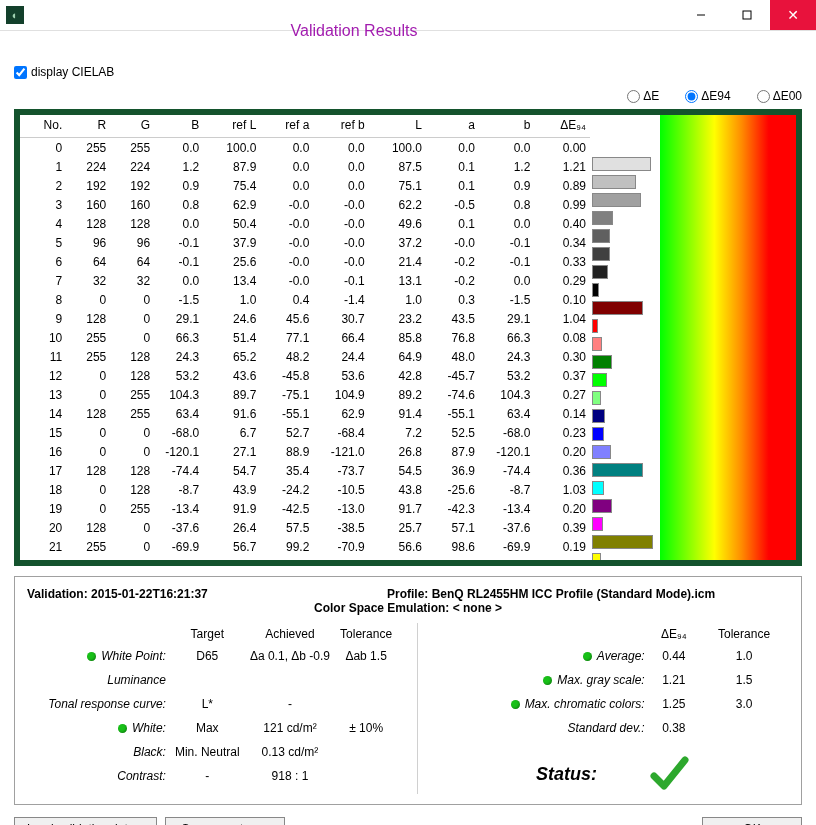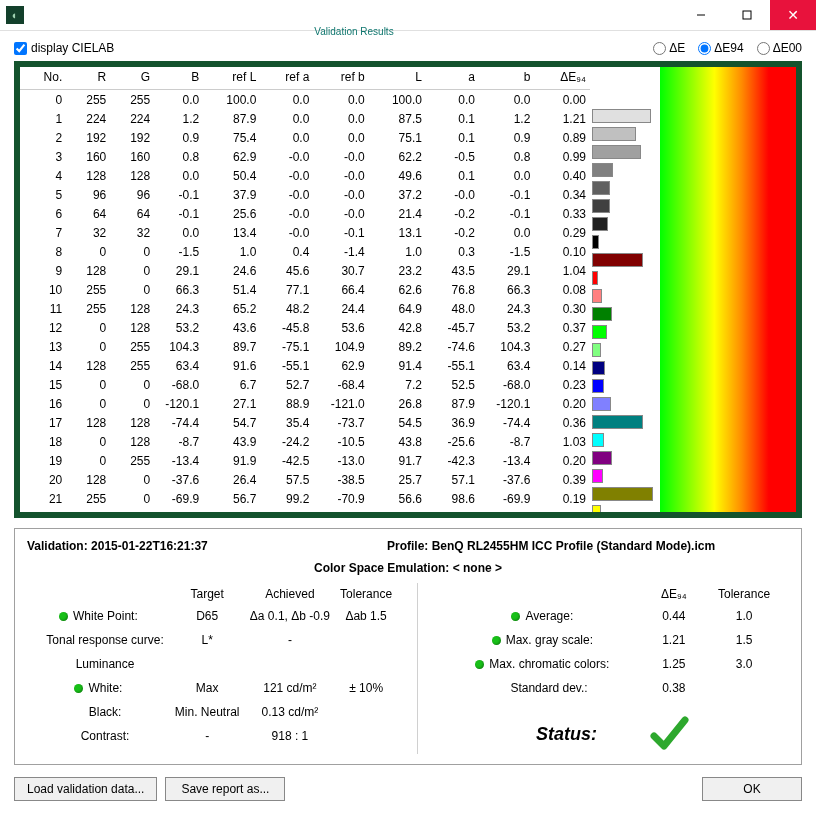--- a/index.html
+++ b/index.html
@@ -23,43 +23,43 @@
   .titlebar .icon {
     width: 18px; height: 18px; margin: 0 6px;
     background: #13402b;
     display: flex; align-items: center; justify-content: center;
     color: #9fd0b0;
     font-size: 11px;
   }
   .titlebar .title {
     flex: 1;
     text-align: center;
-    font-size: 10px;
-    color: #0f766e;
+    font-size: 16px;
+    color: #a21caf;
     margin-top: 32px;
   }
   .titlebar .btns { display: flex; }
   .titlebar .btn {
     width: 46px; height: 30px;
     display: flex; align-items: center; justify-content: center;
     font-size: 12px;
   }
   .titlebar .btn.close { background: #e8123c; color: #fff; font-size: 14px; }
   .titlebar .btn svg { stroke: #000; }
   .content {
     padding: 10px 14px;
   }
   .toprow {
     display: flex;
     align-items: center;
     margin-bottom: 6px;
   }
   .toprow label { display: flex; align-items: center; gap: 4px; }
   .toprow .spacer { flex: 1; }
-  .toprow .radios { display: flex; gap: 13px; }
+  .toprow .radios { display: flex; gap: 26px; margin-top: 48px; }
   .toprow .radios label { display: flex; align-items: center; gap: 3px; }
   .table-area {
     border: 6px solid #14532d;
     height: 445px;
     position: relative;
     overflow: hidden;
     display: flex;
   }
   .table-scroll {
     width: 570px;
@@ -104,21 +104,21 @@
   }
 
   .summary {
     border: 1px solid #a0a0a0;
     margin-top: 10px;
     padding: 10px 12px;
   }
   .summary .row1 {
     display: flex;
     font-weight: bold;
-    margin-bottom: 8px;
+    margin-bottom: 0;
     align-items: flex-end;
   }
   .summary .row1 .left { flex: 0 0 360px; }
   .summary .row2 {
     text-align: center;
     font-weight: bold;
     margin-bottom: 8px;
   }
   .summary-cols {
     display: flex;
@@ -129,21 +129,21 @@
   }
   .summary-right {
     flex: 1;
     border-left: 1px solid #d0d0d0;
     padding-left: 18px;
     position: relative;
   }
   .summary table.st { width: 100%; border-collapse: collapse; }
   .summary table.st th { font-weight: normal; text-align: center; border: none; padding: 2px 4px;}
   .summary table.st td { text-align: center; padding: 2px 4px; height: 20px;}
-  .summary table.st td.label { text-align: center; }
+  .summary table.st td.label { text-align: right; font-style: italic; }
   .dot {
     display: inline-block;
     width: 9px; height: 9px;
     border-radius: 50%;
     background: #18c018;
     margin-right: 5px;
     vertical-align: middle;
     box-shadow: inset -1px -1px 2px rgba(0,0,0,.3);
   }
   .status-row {
@@ -373,21 +373,21 @@
               <td>1.04</td>
             </tr>
             <tr>
               <td>10</td>
               <td>255</td>
               <td>0</td>
               <td>66.3</td>
               <td>51.4</td>
               <td>77.1</td>
               <td>66.4</td>
-              <td>62.6</td>
+              <td>85.8</td>
               <td>76.8</td>
               <td>66.3</td>
               <td>0.08</td>
             </tr>
             <tr>
               <td>11</td>
               <td>255</td>
               <td>128</td>
               <td>24.3</td>
               <td>65.2</td>
@@ -592,29 +592,29 @@
               </tr>
           </tbody>
             <tbody id="sum-left">
               <tr>
                 <td class="label"><span class="dot"></span>White Point:</td>
                 <td>D65</td>
                 <td>Δa 0.1, Δb -0.9</td>
                 <td>Δab 1.5</td>
               </tr>
               <tr>
+                <td class="label">&nbsp;&nbsp;&nbsp;&nbsp;Luminance</td>
+                <td></td>
+                <td></td>
+                <td></td>
+              </tr>
+              <tr>
                 <td class="label">&nbsp;&nbsp;&nbsp;&nbsp;Tonal response curve:</td>
                 <td>L*</td>
                 <td>-</td>
-                <td></td>
-              </tr>
-              <tr>
-                <td class="label">&nbsp;&nbsp;&nbsp;&nbsp;Luminance</td>
-                <td></td>
-                <td></td>
                 <td></td>
               </tr>
               <tr>
                 <td class="label"><span class="dot"></span>White:</td>
                 <td>Max</td>
                 <td>121 cd/m²</td>
                 <td>± 10%</td>
               </tr>
               <tr>
                 <td class="label">&nbsp;&nbsp;&nbsp;&nbsp;Black:</td>

